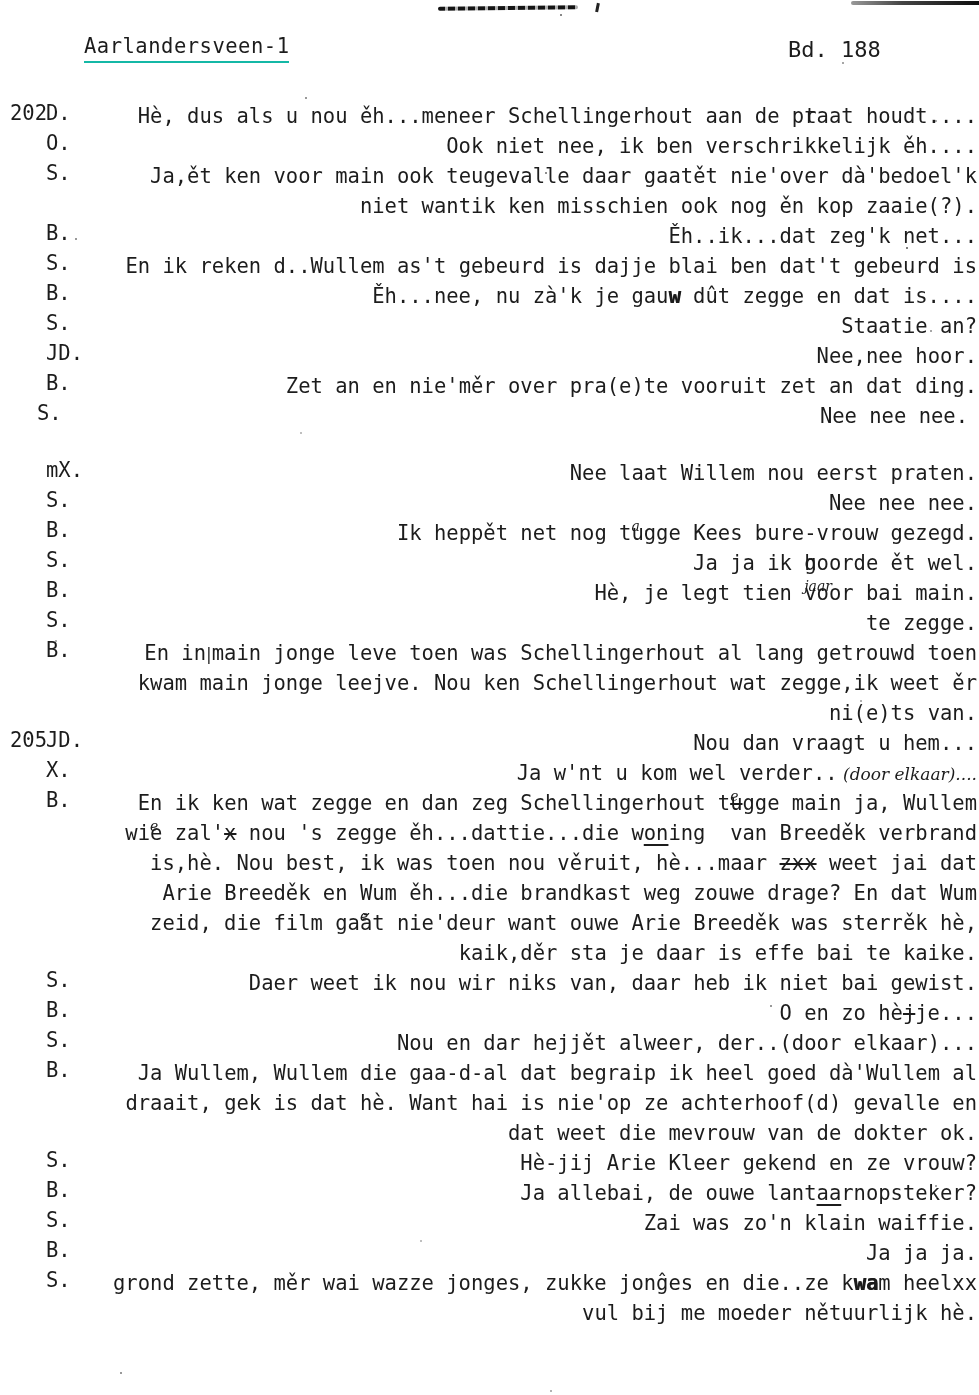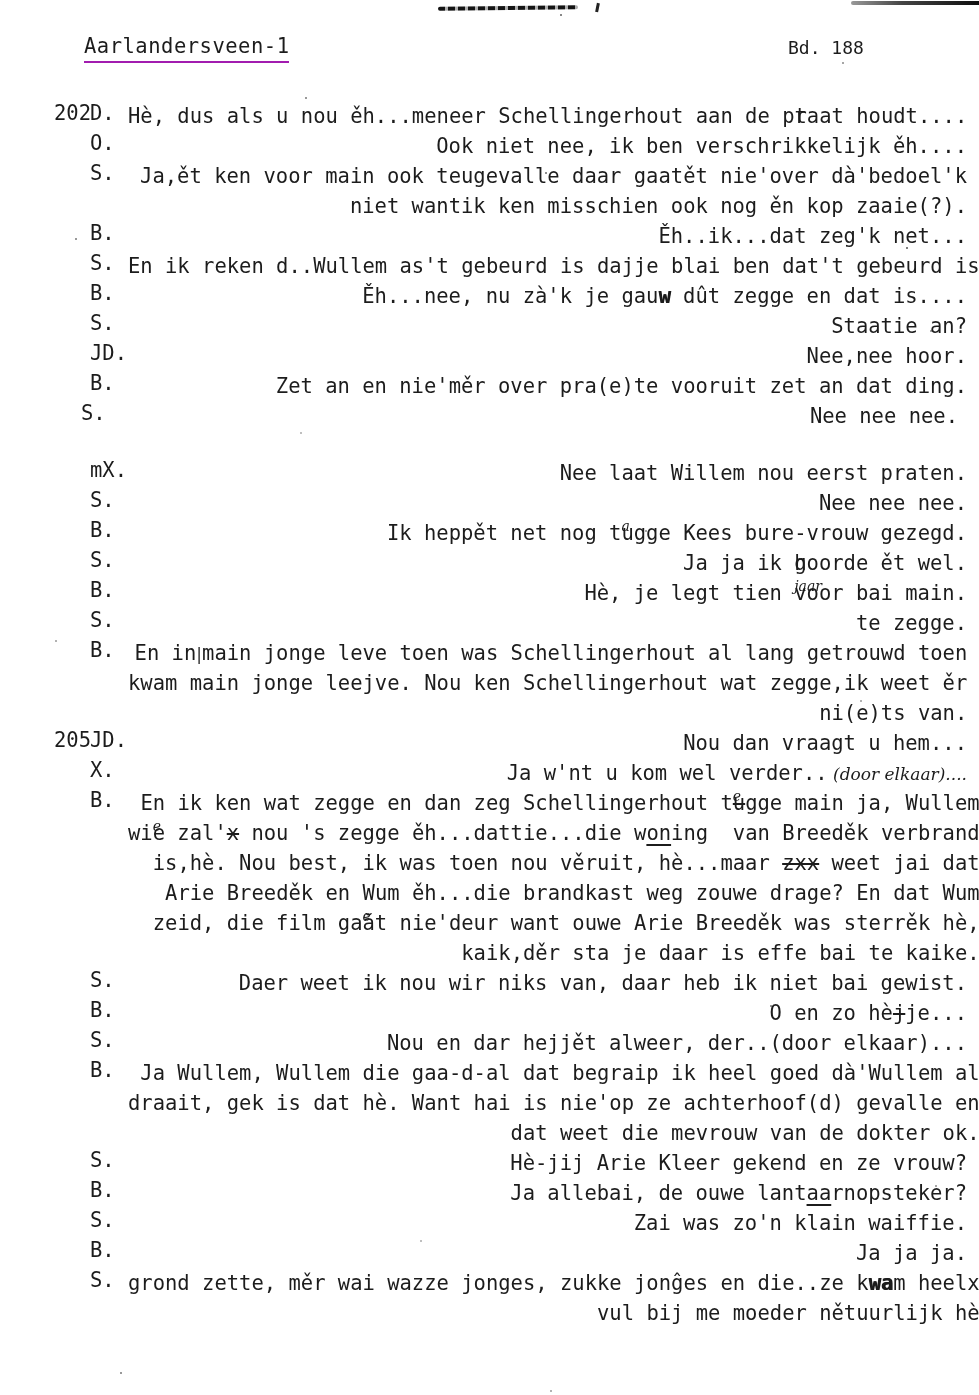--- a/index.html
+++ b/index.html
@@ -28,30 +28,29 @@
   }
   .specks{position:absolute;left:560px;top:14px;width:2px;height:2px;background:#606060;border-radius:50%;
     box-shadow:-255px 83px #777,282px 48px #888,-15px 158px #6a6a6a,346px 233px #555,
     -485px 224px #777,375px 106px #999,-260px 418px #aaa,85px 516px #888,
     210px 991px #777,375px 1171px #888,-440px 1358px #777,300px 686px #999,
     -140px 1226px #aaa,-505px 626px #999,370px 316px #888,-10px 1376px #999;
   }
   .page-title{
     position:absolute;left:84px;top:34px;
     font-size:20.5px;letter-spacing:.5px;
-    border-bottom:2px solid #a21caf;padding-bottom:3px;
+    border-bottom:2px solid #14b8a6;padding-bottom:3px;
   }
   .band-number{
     position:absolute;left:788px;top:37px;
-    font-size:18px;
+    font-size:22px;
   }
   .transcript{
-    position:absolute;left:0;top:101px;right:12px;
+    position:absolute;left:0;top:101px;right:2px;
     font-size:20.5px;
-    padding-left:44px;
   }
   .row{display:grid;grid-template-columns:36px 38px 1fr;padding-left:10px;}
   .row.gap{margin-top:27px;}
   .row.outdent{transform:translateX(-9px);}
   .num,.spk{white-space:pre;overflow:visible;}
   .line{height:30px;line-height:30px;white-space:pre;text-align:right;}
   
   .seg-x{text-decoration:line-through;text-decoration-thickness:2px;}
   .seg-u{text-decoration:underline;text-underline-offset:4px;text-decoration-thickness:1.5px;}
   .seg-b{font-weight:bold;text-shadow:.6px 0 currentColor;}

